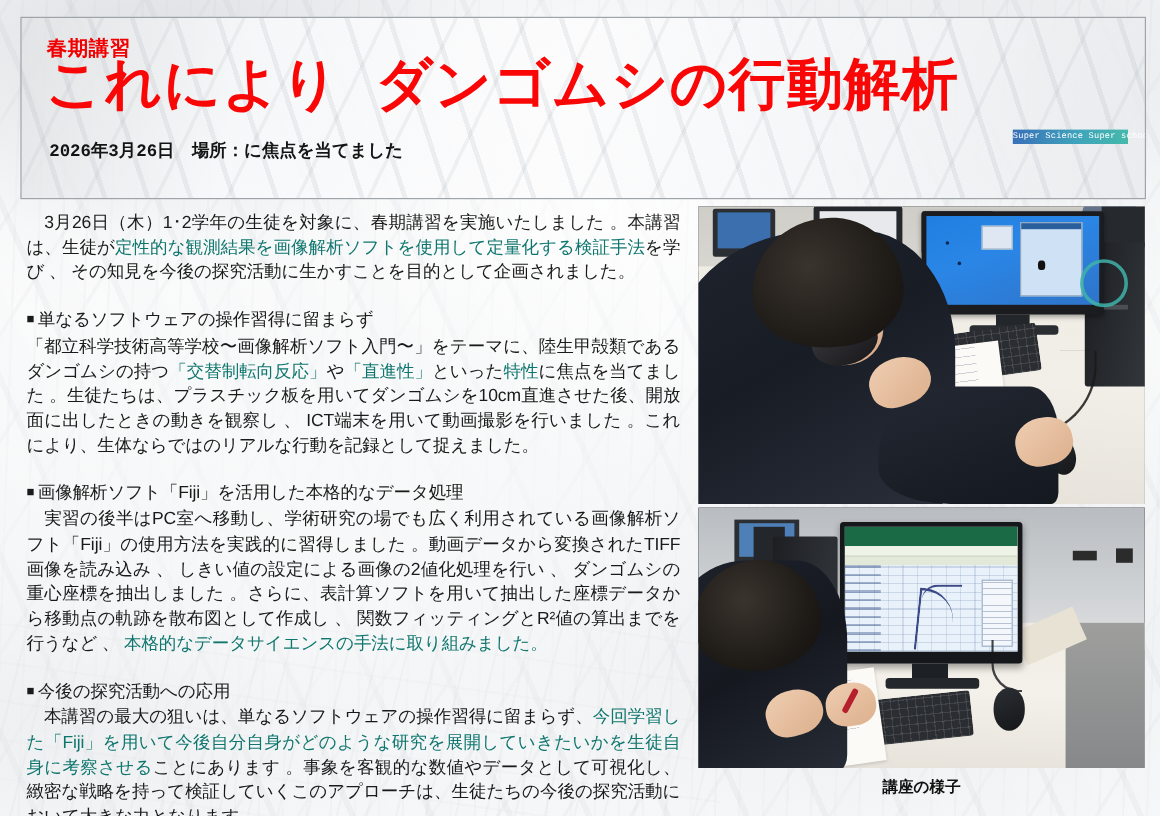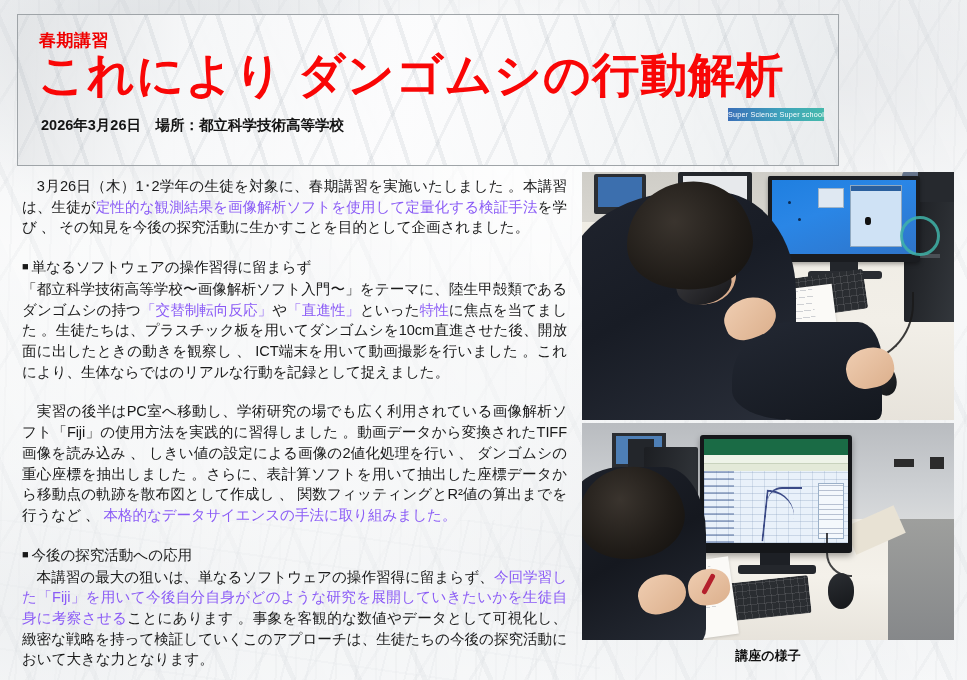--- a/index.html
+++ b/index.html
@@ -56,29 +56,30 @@
   }
   
   #bg-wash {
     position: absolute; inset: 0;
     background: linear-gradient(180deg, rgba(255,255,255,.50) 0%, rgba(255,255,255,.66) 40%, rgba(255,255,255,.60) 100%);
   }
 
   
   #header-box {
     position: absolute;
-    left: 17px; top: 14px; width: 822px; height: 152px;
+    left: 17px; top: 14px; width: 938px; height: 152px;
     border: 1px solid #9fa4a8;
     background: linear-gradient(100deg,
        rgba(224,226,228,.70) 0%,
        rgba(248,249,250,.88) 20%,
        rgba(252,252,253,.92) 48%,
        rgba(243,245,246,.88) 78%,
        rgba(232,235,237,.82) 100%);
     overflow: hidden;
+    font-family: Liberation Mono, monospace;
   }
   #header-box::before {
     content:"";
     position:absolute; inset:0;
     background:
       repeating-linear-gradient(72deg,
         rgba(170,178,186,.00) 0px, rgba(170,178,186,.00) 30px,
         rgba(170,178,186,.18) 30px, rgba(170,178,186,.18) 34px),
       repeating-linear-gradient(-64deg,
         rgba(190,196,202,.00) 0px, rgba(190,196,202,.00) 50px,
@@ -137,21 +138,21 @@
     font-size: 14.6px;
     line-height: 1.42;
     color: #1a1a1a;
     letter-spacing: -.1px;
   }
   #body-col p { margin: 0; }
   .para { margin-bottom: 19px !important; text-align: justify; }
   .para:last-child { margin-bottom: 0 !important; }
   .sec-head { display: block; margin-bottom: 1px; white-space: nowrap; }
   .sec-head .sq { font-size: 11px; vertical-align: 2px; margin-right: 3px; }
-  .hl { color: #8b5cf6; }
+  .hl { color: #0f766e; }
 
   
   #photo-col { position: absolute; left: 582px; top: 172px; width: 360px; }
 
   .photo {
     position: relative;
     width: 372px;
     overflow: hidden;
     background: #20242a;
   }
@@ -411,40 +412,40 @@
   <div id="bg-photo"></div>
   <div id="bg-plaza"></div>
   <div id="bg-wash"></div>
 
   <div id="header-box">
 
     <div class="kicker">春期講習</div>
 
     <div class="main-title">これにより ダンゴムシの行動解析</div>
 
-    <div class="subline">2026年3月26日　場所：都立科学技術高等学校</div>
+    <div class="subline">2026年3月26日　場所：に焦点を当てました</div>
 
     <div id="ssh-logo">
       <div class="ssh-bar">Super Science Super school</div>
     </div>
 
   </div>
 
   <div id="body-col">
 
     <p class="para">
       <span>　3月26日（木）1･2学年の生徒を対象に、春期講習を実施いたしました 。本講習は、生徒が</span><span class="hl">定性的な観測結果を画像解析ソフトを使用して定量化する検証手法</span><span>を学び 、 その知見を今後の探究活動に生かすことを目的として企画されました。</span>
     </p>
 
     <p class="para">
       <span class="sec-head"><span class="sq">■</span><span>単なるソフトウェアの操作習得に留まらず</span></span><span>「都立科学技術高等学校〜画像解析ソフト入門〜」をテーマに、陸生甲殻類であるダンゴムシの持つ</span><span class="hl">「交替制転向反応」</span><span>や</span><span class="hl">「直進性」</span><span>といった</span><span class="hl">特性</span><span>に焦点を当てました 。生徒たちは、プラスチック板を用いてダンゴムシを10cm直進させた後、開放面に出したときの動きを観察し 、 ICT端末を用いて動画撮影を行いました 。これにより、生体ならではのリアルな行動を記録として捉えました。</span>
     </p>
 
     <p class="para">
-      <span>　実習の後半はPC室へ移動し、学術研究の場でも広く利用されている画像解析ソフト「Fiji」の使用方法を実践的に習得しました 。動画データから変換されたTIFF画像を読み込み 、 しきい値の設定による画像の2値化処理を行い 、 ダンゴムシの重心座標を抽出しました 。さらに、表計算ソフトを用いて抽出した座標データから移動点の軌跡を散布図として作成し 、 関数フィッティングとR²値の算出までを行うなど 、 </span><span class="hl">本格的なデータサイエンスの手法に取り組みました。</span>
+      <span class="sec-head"><span class="sq">■</span><span>画像解析ソフト「Fiji」を活用した本格的なデータ処理</span></span><span>　実習の後半はPC室へ移動し、学術研究の場でも広く利用されている画像解析ソフト「Fiji」の使用方法を実践的に習得しました 。動画データから変換されたTIFF画像を読み込み 、 しきい値の設定による画像の2値化処理を行い 、 ダンゴムシの重心座標を抽出しました 。さらに、表計算ソフトを用いて抽出した座標データから移動点の軌跡を散布図として作成し 、 関数フィッティングとR²値の算出までを行うなど 、 </span><span class="hl">本格的なデータサイエンスの手法に取り組みました。</span>
     </p>
 
     <p class="para">
       <span class="sec-head"><span class="sq">■</span><span>今後の探究活動への応用</span></span><span>　本講習の最大の狙いは、単なるソフトウェアの操作習得に留まらず、</span><span class="hl">今回学習した「Fiji」を用いて今後自分自身がどのような研究を展開していきたいかを生徒自身に考察させる</span><span>ことにあります 。事象を客観的な数値やデータとして可視化し、緻密な戦略を持って検証していくこのアプローチは、生徒たちの今後の探究活動において大きな力となります。</span>
     </p>
 
   </div>
 
   <div id="photo-col">
 

